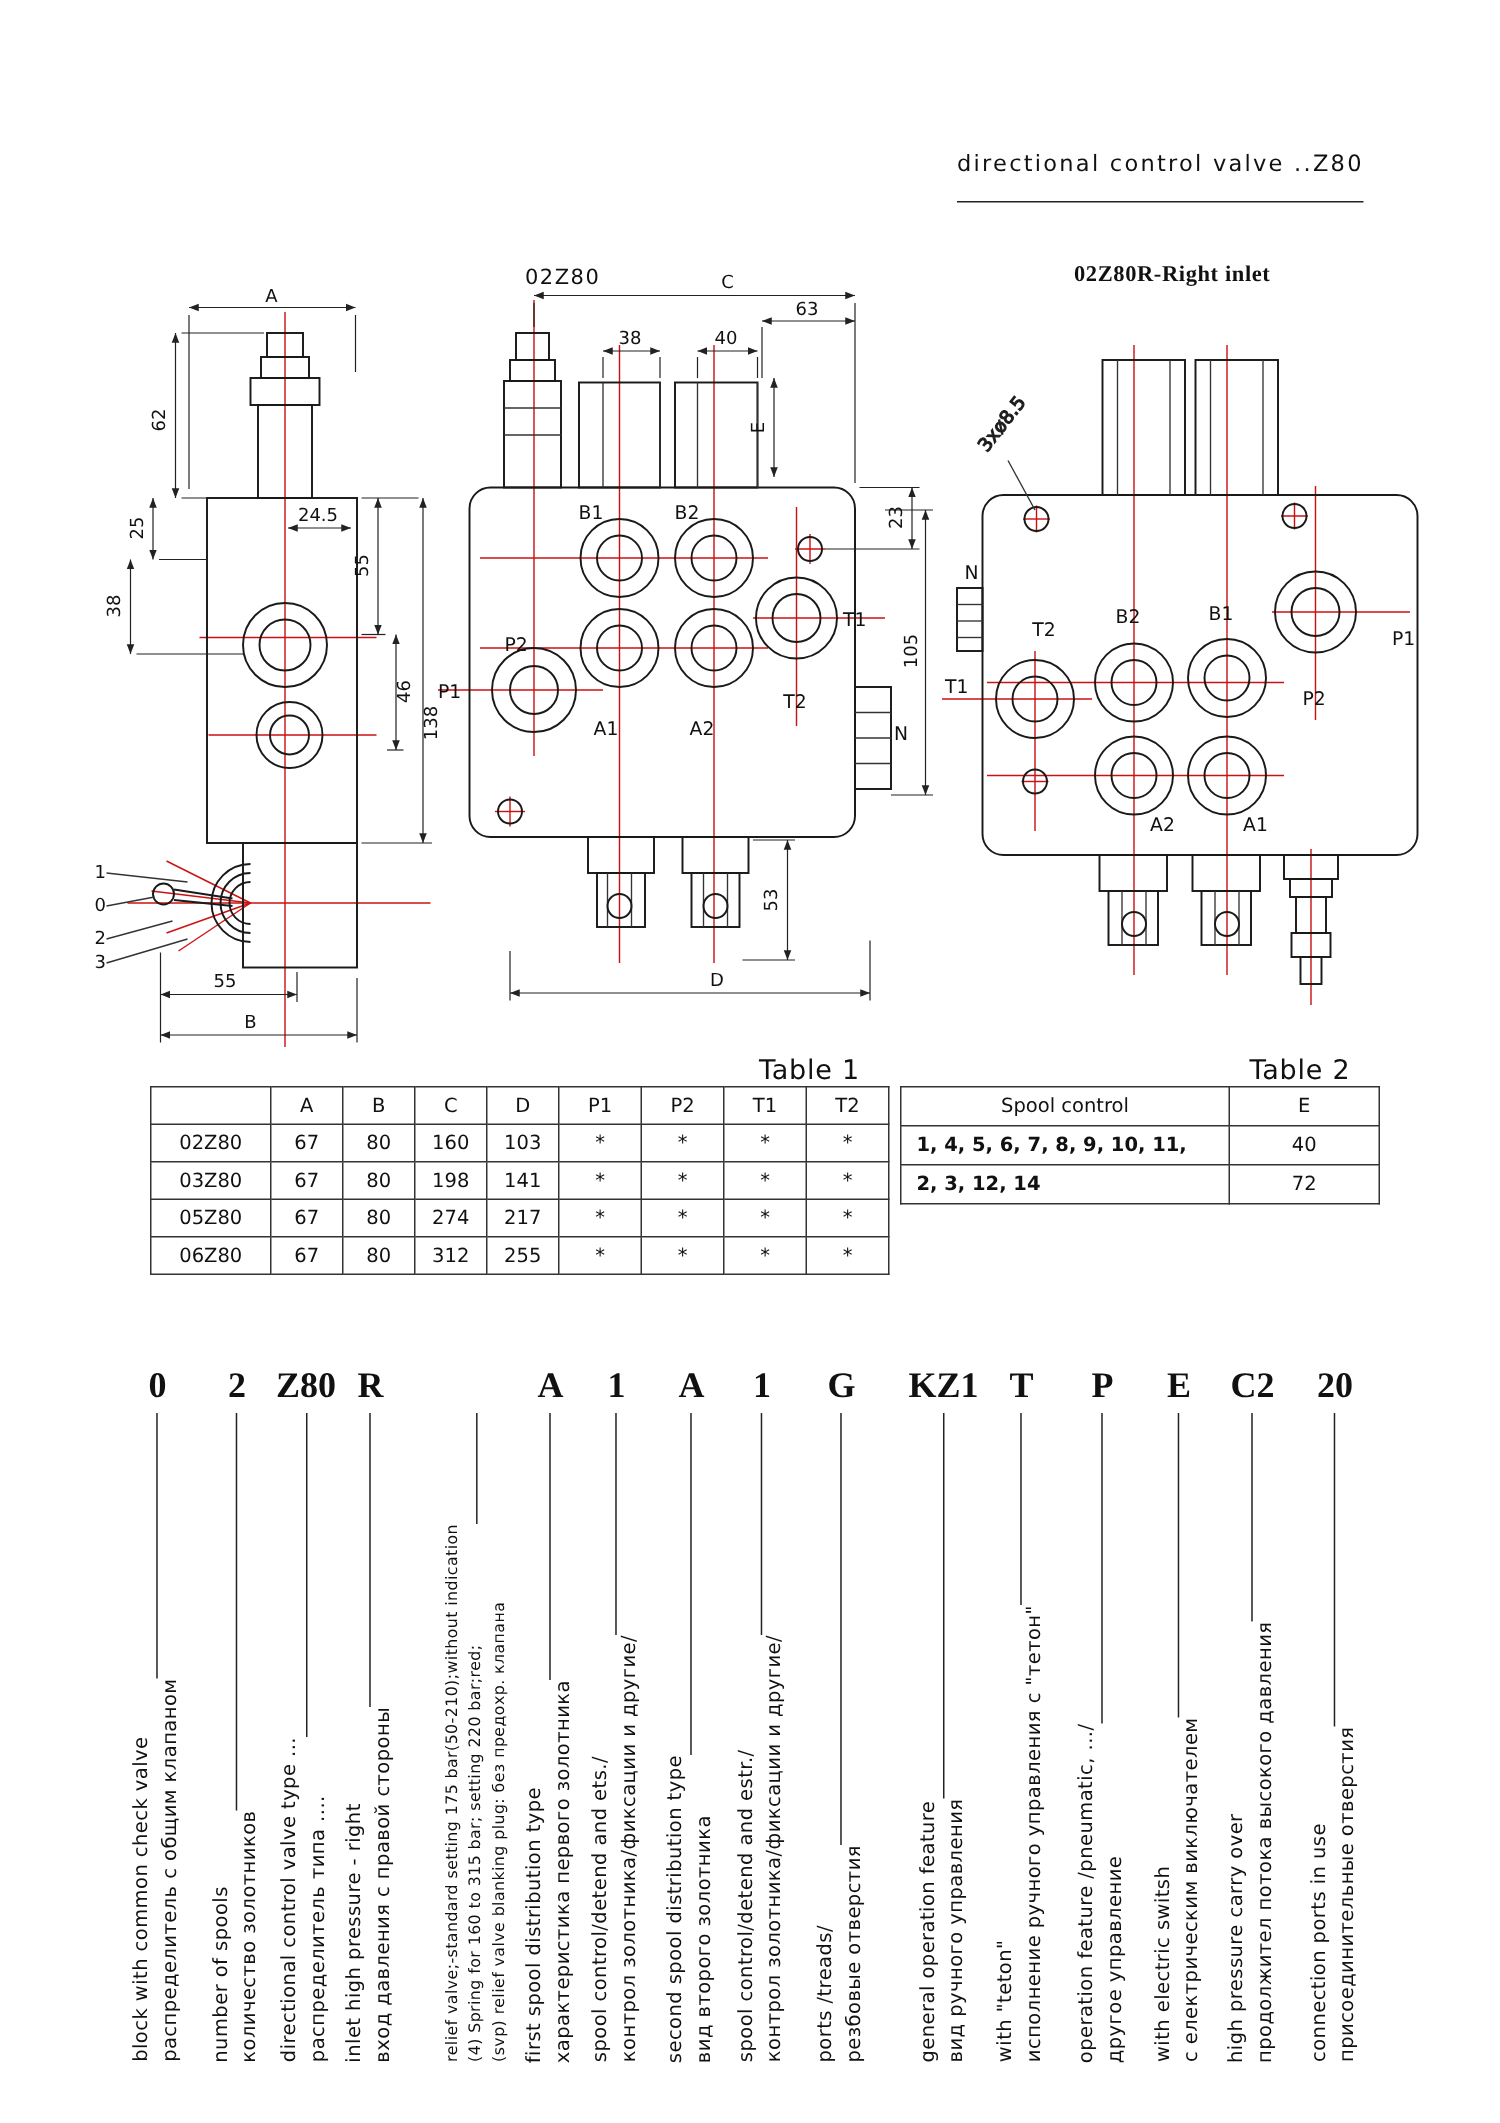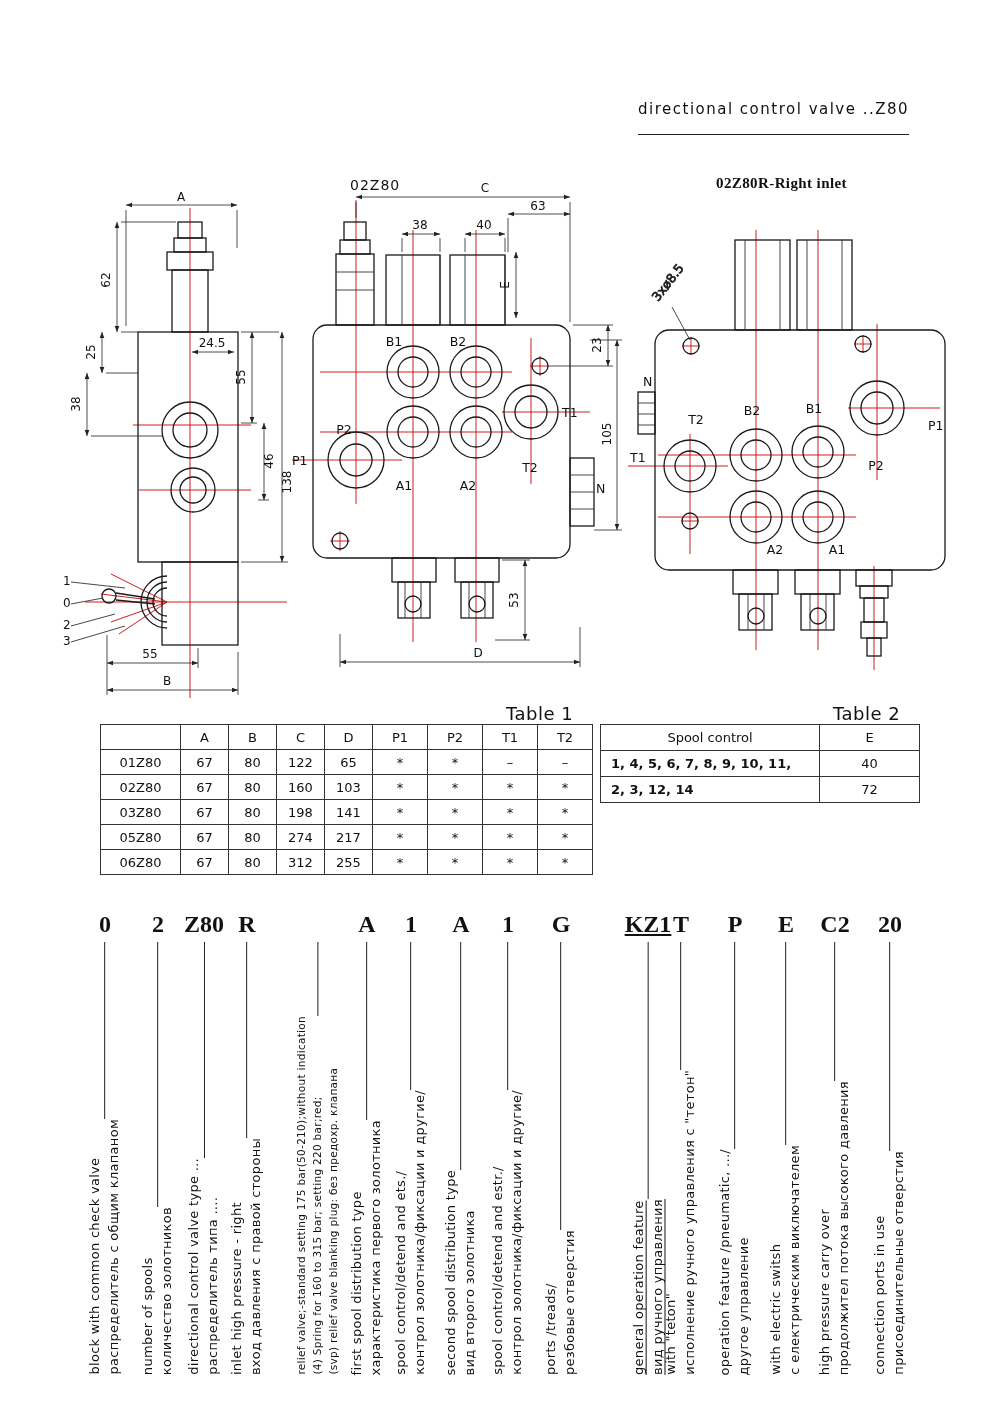--- a/index.html
+++ b/index.html
@@ -354,31 +354,20 @@
         <th>C</th>
         <th>D</th>
         <th>P1</th>
         <th>P2</th>
         <th>T1</th>
         <th>T2</th>
       </tr>
     </thead>
   <tbody>
       <tr>
-        <td>01Z80</td>
-        <td>67</td>
-        <td>80</td>
-        <td>122</td>
-        <td>65</td>
-        <td>*</td>
-        <td>*</td>
-        <td>–</td>
-        <td>–</td>
-      </tr>
-      <tr>
         <td>02Z80</td>
         <td>67</td>
         <td>80</td>
         <td>160</td>
         <td>103</td>
         <td>*</td>
         <td>*</td>
         <td>*</td>
         <td>*</td>
       </tr>
@@ -513,21 +502,21 @@
       </div>
     </div>
     <div class="oc-col" style="left: 561px;">
       <div class="oc-code">G</div>
       <div class="oc-line"></div>
       <div class="vtext">
         <div>ports /treads/</div>
         <div>резбовые отверстия</div>
       </div>
     </div>
-    <div class="oc-col" style="left: 648px; text-decoration: underline;">
+    <div class="oc-col" style="left: 629px;">
       <div class="oc-code">KZ1</div>
       <div class="oc-line"></div>
       <div class="vtext">
         <div>general operation feature</div>
         <div>вид ручного управления</div>
       </div>
     </div>
     <div class="oc-col" style="left: 681px;">
       <div class="oc-code">T</div>
       <div class="oc-line"></div>

